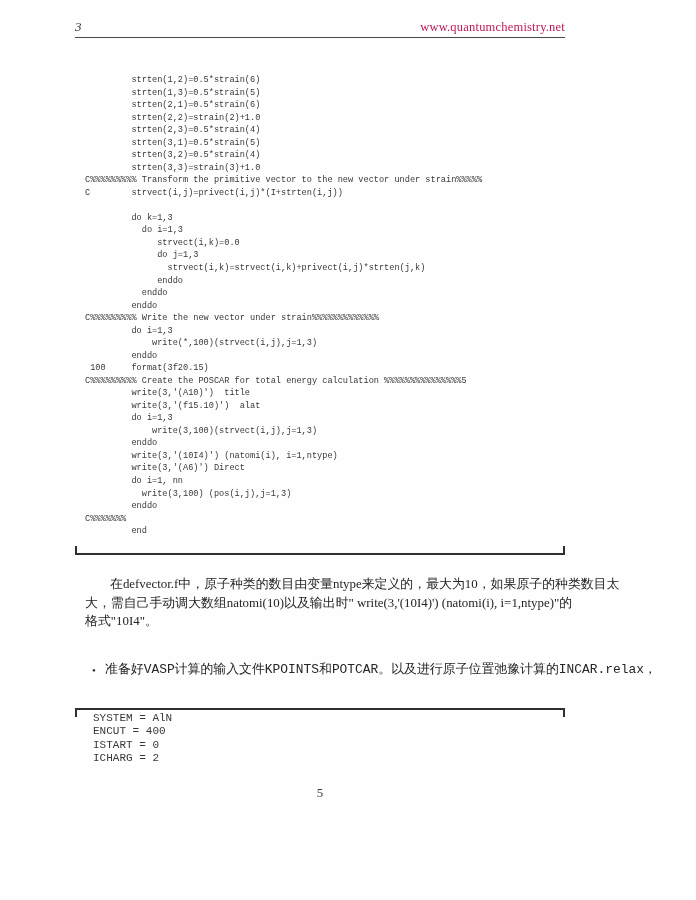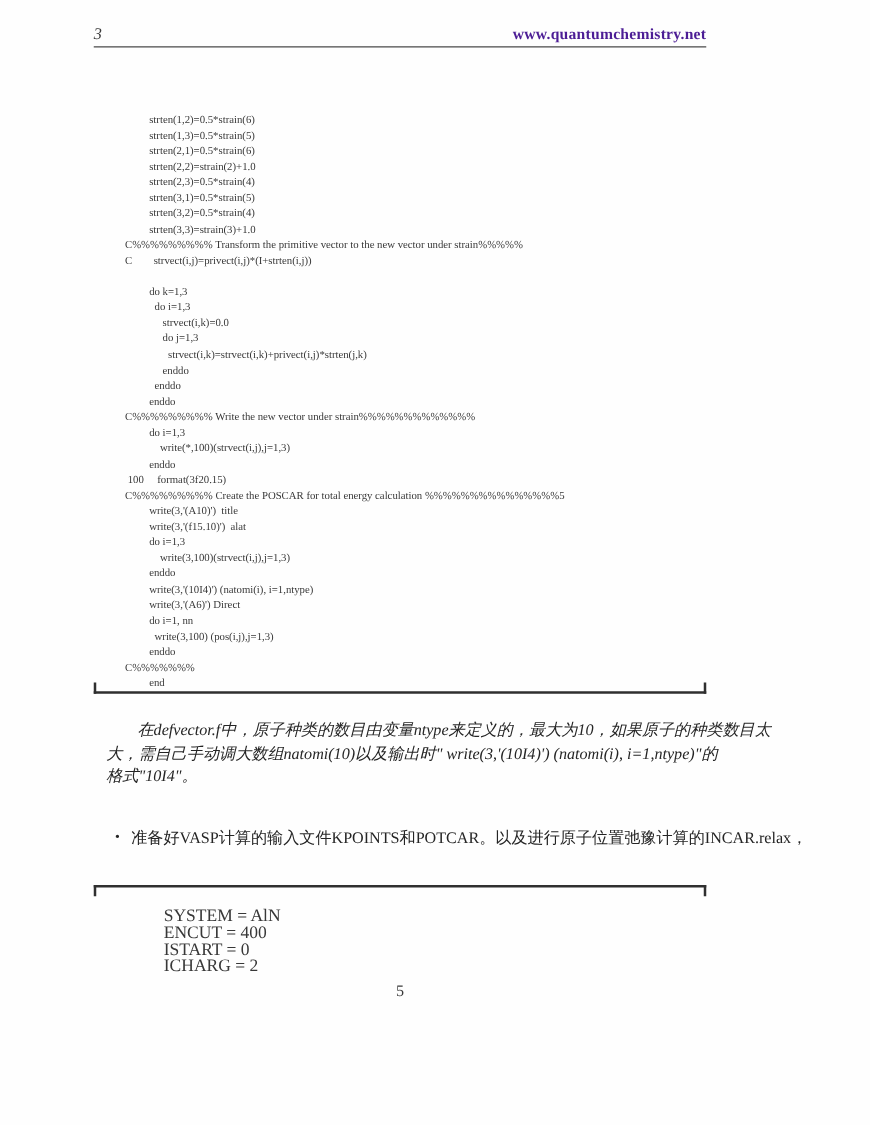--- a/index.html
+++ b/index.html
@@ -5,50 +5,50 @@
   html,body { margin:0; padding:0; background:#ffffff; }
   .page {
     position:relative; width:696px; height:900px;
     background:#fefefe; overflow:hidden;
     font-family:"Liberation Serif", serif; color:#2e2e2e;
   }
   
   .hdr { position:absolute; left:75px; top:19px; width:490px;
          display:flex; justify-content:space-between; align-items:baseline; }
   .hdr-num { font-style:italic; font-size:13px; color:#3a3a3a; }
-  .hdr-link { font-size:12.5px; color:#4c1d95; text-decoration:none; letter-spacing:0.2px;font-weight:bold; }
+  .hdr-link { font-size:12.5px; color:#be185d; text-decoration:none; letter-spacing:0.2px; }
   .hdr-rule { position:absolute; left:75px; top:37px; width:490px; height:0;
               border-top:1.4px solid #4a4a4a; }
   
   pre.codeblock {
-    margin:15px; position:absolute; white-space:pre;
-    font-family:Liberation Serif, serif;
+    margin:0; position:absolute; white-space:pre;
+    font-family:Liberation Mono, monospace;
     color:#383838;
   }
   #main-code { left:85px; top:74px; font-size:8.6px; line-height:12.53px; }
-  #incar-code { left:116px; top:712px; font-size:14px; line-height:13.3px; }
+  #incar-code { left:93px; top:712px; font-size:11px; line-height:13.3px; }
   
   .box-bottom { position:absolute; left:75px; top:546px; width:486px; height:7px;
                 border-left:2px solid #2f2f2f; border-right:2px solid #2f2f2f;
                 border-bottom:2px solid #2f2f2f; }
   .box-top    { position:absolute; left:75px; top:708px; width:486px; height:7px;
                 border-left:2px solid #2f2f2f; border-right:2px solid #2f2f2f;
                 border-top:2px solid #2f2f2f; }
   
   .para { position:absolute; left:85px; width:480px;
-          font-size:12.9px; line-height:18.7px; color:#252525;font-style:italic; }
+          font-size:12.9px; line-height:18.7px; color:#252525; }
   .pline { text-align:justify; text-align-last:justify; white-space:nowrap; }
   .pline.last { text-align-last:left; }
   .pline.indent { padding-left:25px; }
   #para1 { top:575px; }
   #para2 { top:631px; }
   .bullet-item { position:absolute; left:92px; top:661px; width:473px;
                  display:flex; font-size:12.9px; line-height:18.7px; color:#252525; }
   .bullet-mark { width:13px; flex:0 0 13px; font-size:11px; line-height:19px; }
-  .bullet-text { flex:1; }
+  .bullet-text { flex:1;font-family:Liberation Mono, monospace; }
   
   .footer { position:absolute; left:75px; top:786px; width:490px;
             text-align:center; font-size:12.9px; color:#3a3a3a; }
 </style>
 </head>
 <body>
 
 <div class="page">
 
   <div class="hdr">

